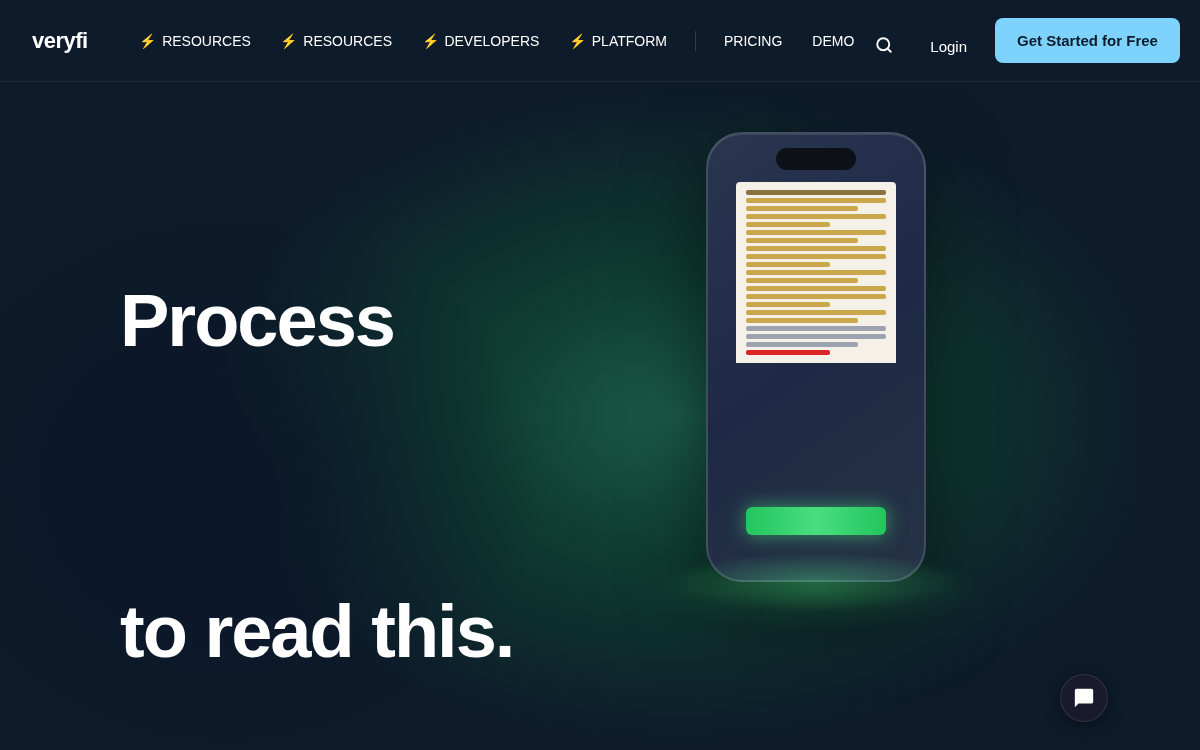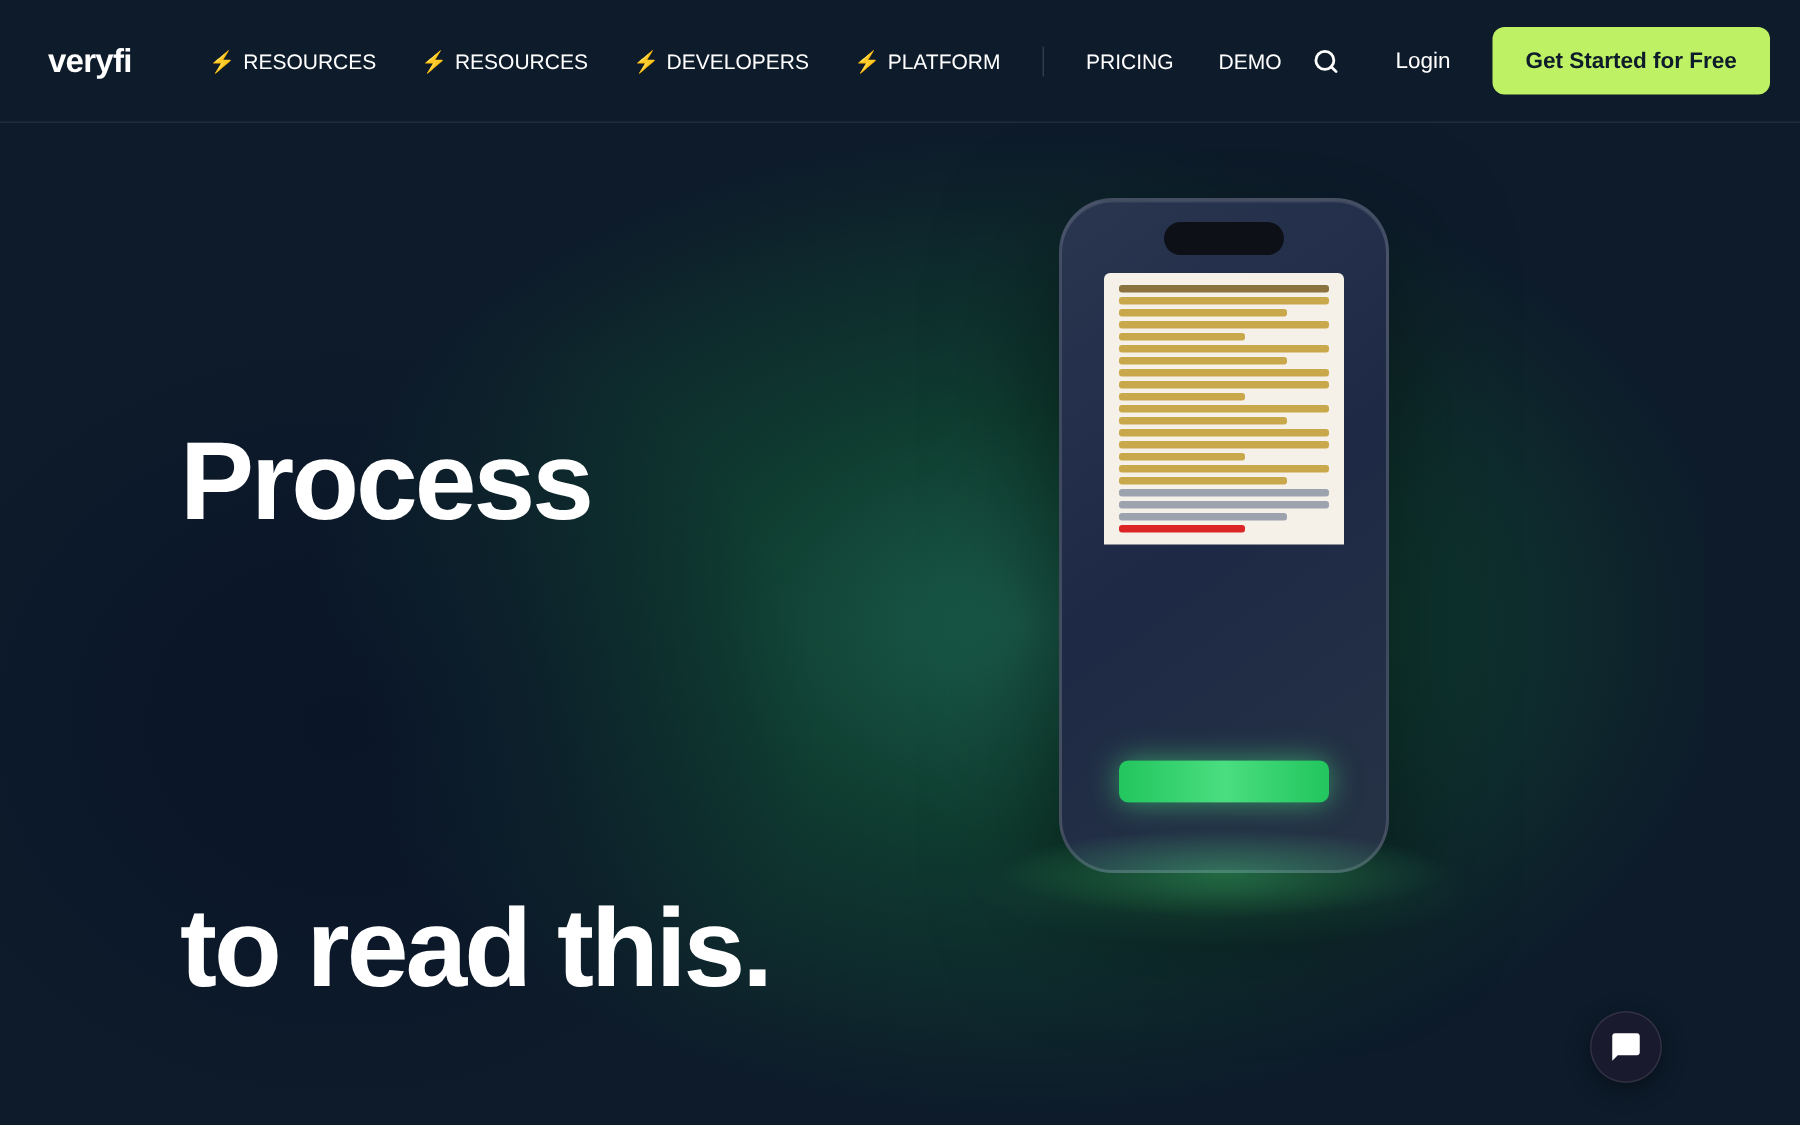--- a/index.html
+++ b/index.html
@@ -56,21 +56,21 @@
 
     .nav-separator {
       width: 1px;
       height: 20px;
       background: rgba(255,255,255,0.15);
       margin: 0 10px;
     }
 
     .nav-right {
       display: flex;
-      align-items: center;
+      align-items: flex-end;
       gap: 16px;
       margin-left: auto;
     }
 
     .search-icon-btn {
       width: 36px;
       height: 36px;
       display: flex;
       align-items: center;
       justify-content: center;
@@ -82,21 +82,21 @@
 
     .login-btn {
       color: #ffffff;
       font-size: 15px;
       font-weight: 500;
       cursor: pointer;
       padding: 8px 12px;
     }
 
     .cta-btn {
-      background: #bef264;
+      background: #7dd3fc;
       color: #0d1b2a;
       font-size: 15px;
       font-weight: 700;
       padding: 14px 22px;
       border-radius: 8px;
       cursor: pointer;
       white-space: nowrap;
       border: none;
     }
 

